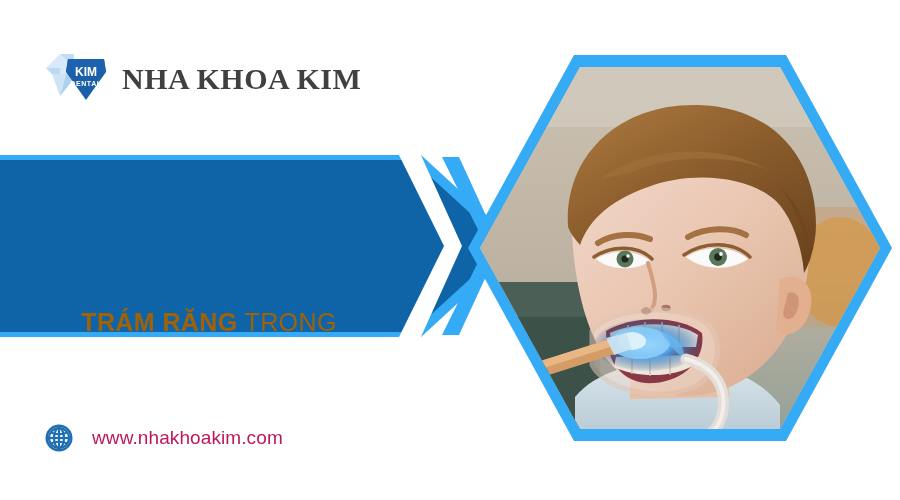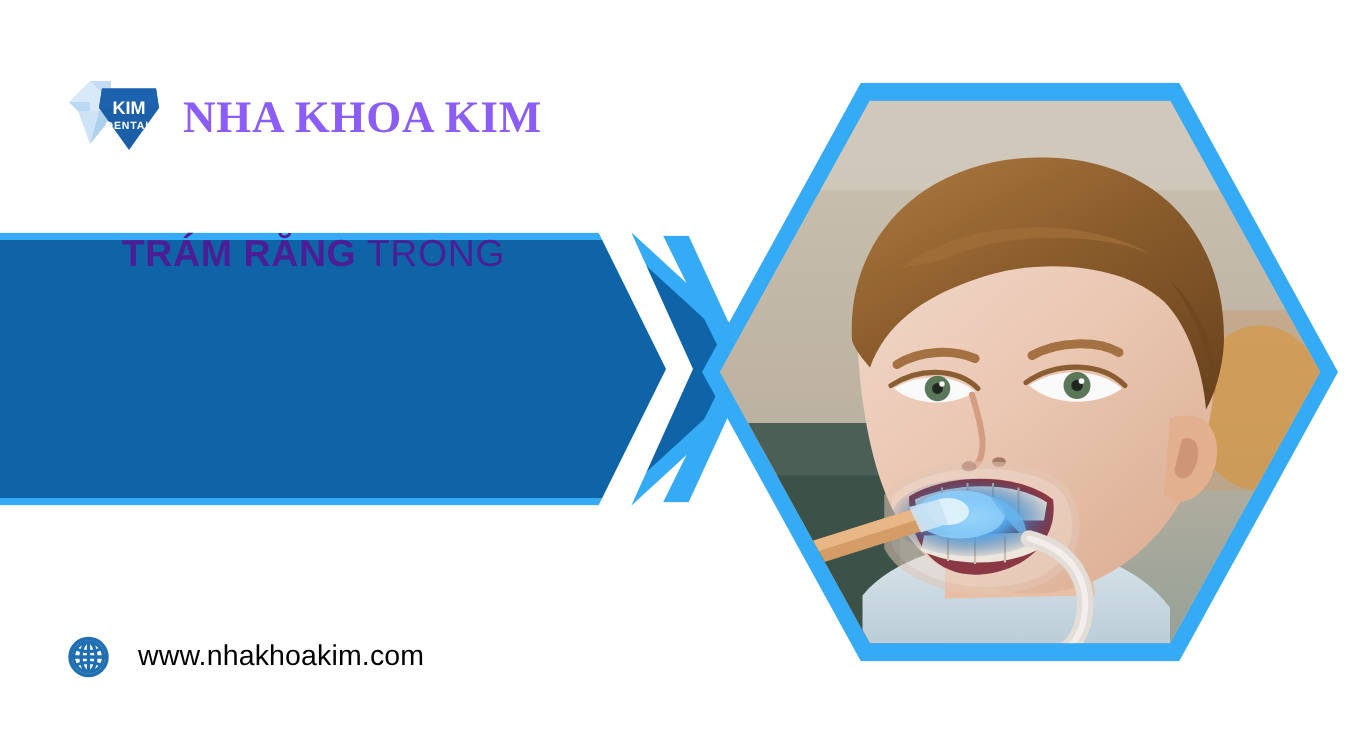--- a/index.html
+++ b/index.html
@@ -35,21 +35,21 @@
     width: 64px;
     height: 58px;
     flex: 0 0 auto;
   }
   .brand-mark svg { display: block; }
   .brand-name {
     font-family: "Liberation Serif", serif;
     font-weight: bold;
     font-size: 30px;
     letter-spacing: 0.5px;
-    color: #8b5cf6;
+    color: #404040;
     white-space: nowrap;
     line-height: 1;
   }
 
   
   .banner-wrap {
     position: absolute;
     left: 0;
     top: 155px;
     width: 520px;
@@ -95,23 +95,23 @@
   }
   .headline {
     position: absolute;
     left: 0;
     top: 0;
     width: 418px;
     height: 182px;
     display: flex;
     flex-direction: column;
     align-items: center;
-    justify-content: flex-start;
+    justify-content: flex-end;
     gap: 8px;
-    color: #4c1d95;
+    color: #a16207;
     text-align: center;
   }
   .headline-line {
     font-size: 25px;
     letter-spacing: 0.4px;
     line-height: 1.15;
     white-space: nowrap;
   }
   .headline-line .em {
     font-weight: bold;
@@ -128,21 +128,21 @@
     height: 38px;
   }
   .globe-icon {
     width: 30px;
     height: 30px;
     flex: 0 0 auto;
   }
   .globe-icon svg { display: block; }
   .site-url {
     font-size: 19px;
-    color: #000000;
+    color: #be185d;
     letter-spacing: 0.1px;
     white-space: nowrap;
   }
 
   
   .hex-wrap {
     position: absolute;
     left: 468px;
     top: 55px;
     width: 424px;

